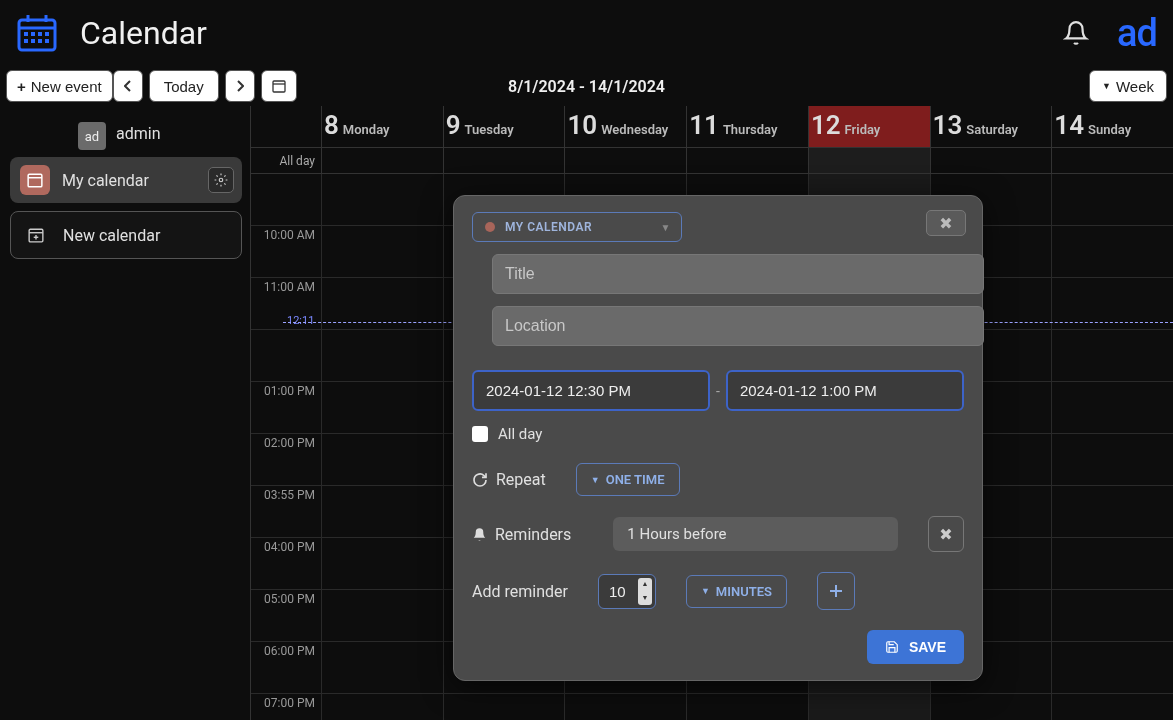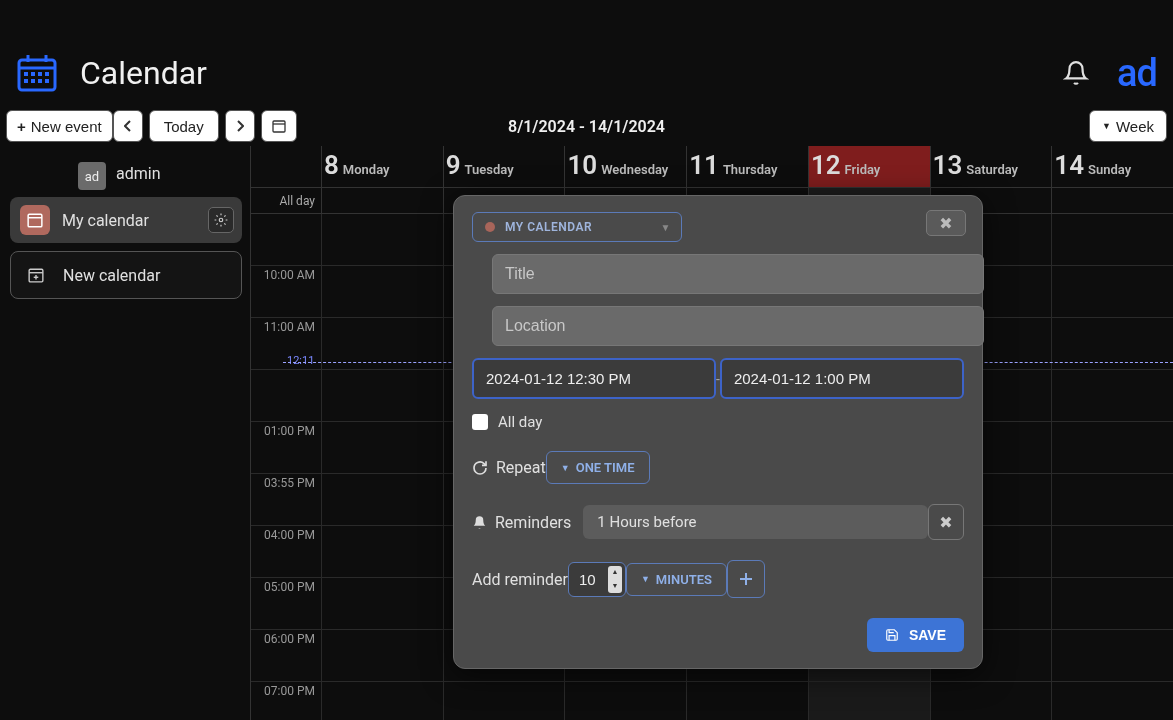--- a/index.html
+++ b/index.html
@@ -11,21 +11,20 @@
     height: 720px;
     overflow: hidden;
     position: relative;
   }
   
   .header {
     display: flex;
     align-items: center;
     padding: 14px 12px 14px 12px;
     height: 66px;
-    margin-top: 40px;
   }
   .app-icon {
     width: 42px; height: 42px;
     margin-right: 22px;
     margin-left: 4px;
   }
   .app-title {
     font-size: 32px;
     font-weight: 400;
     color: #f0f0f0;
@@ -292,21 +291,22 @@
     padding: 10px 12px;
     font-size: 16px;
     color: #eee;
     margin-top: 12px;
     margin-left: 20px;
   }
   .popup-input::placeholder { color: #c8c8c8; }
   .date-row {
     display: flex;
     align-items: center;
-    margin-top: 12px;
+    gap: 6px;
+    margin-top: 24px;
   }
   .date-input {
     flex: 1;
     background: #3b3b3b;
     border: 2px solid #3d63c8;
     border-radius: 6px;
     padding: 10px 12px;
     font-size: 15px;
     color: #eee;
   }
@@ -319,21 +319,21 @@
     font-size: 15px;
   }
   .checkbox {
     width: 16px; height: 16px;
     background: #fff;
     border-radius: 3px;
   }
   .section-row {
     display: flex;
     align-items: center;
-    gap: 0;
+    gap: 30px;
     margin-top: 20px;
     font-size: 16px;
   }
   .section-row .label { display: flex; align-items: center; gap: 8px; }
   .outline-btn {
     border: 1px solid #5b7ab8;
     color: #8fb0e8;
     background: transparent;
     border-radius: 6px;
     padding: 8px 14px;
@@ -614,20 +614,30 @@
           <div class="time-label">01:00 PM</div>
           <div class="time-cell"></div>
           <div class="time-cell"></div>
           <div class="time-cell"></div>
           <div class="time-cell"></div>
           <div class="time-cell today"></div>
           <div class="time-cell"></div>
           <div class="time-cell"></div>
         </div>
         <div class="time-row">
+          <div class="time-label">02:00 PM</div>
+          <div class="time-cell"></div>
+          <div class="time-cell"></div>
+          <div class="time-cell"></div>
+          <div class="time-cell"></div>
+          <div class="time-cell today"></div>
+          <div class="time-cell"></div>
+          <div class="time-cell"></div>
+        </div>
+        <div class="time-row">
           <div class="time-label">03:55 PM</div>
           <div class="time-cell"></div>
           <div class="time-cell"></div>
           <div class="time-cell"></div>
           <div class="time-cell"></div>
           <div class="time-cell today"></div>
           <div class="time-cell"></div>
           <div class="time-cell"></div>
         </div>
         <div class="time-row">

